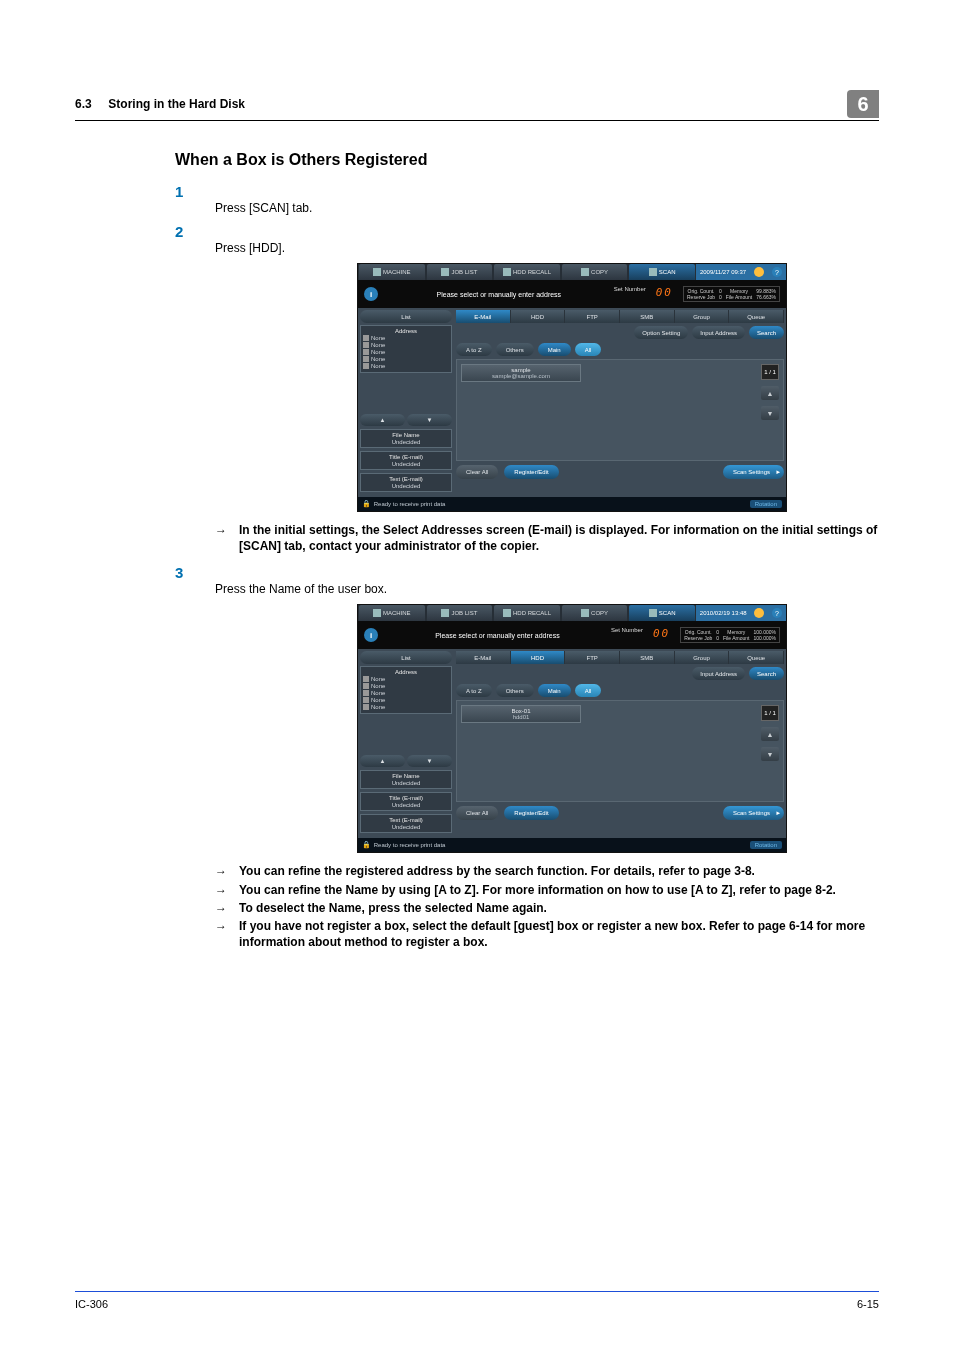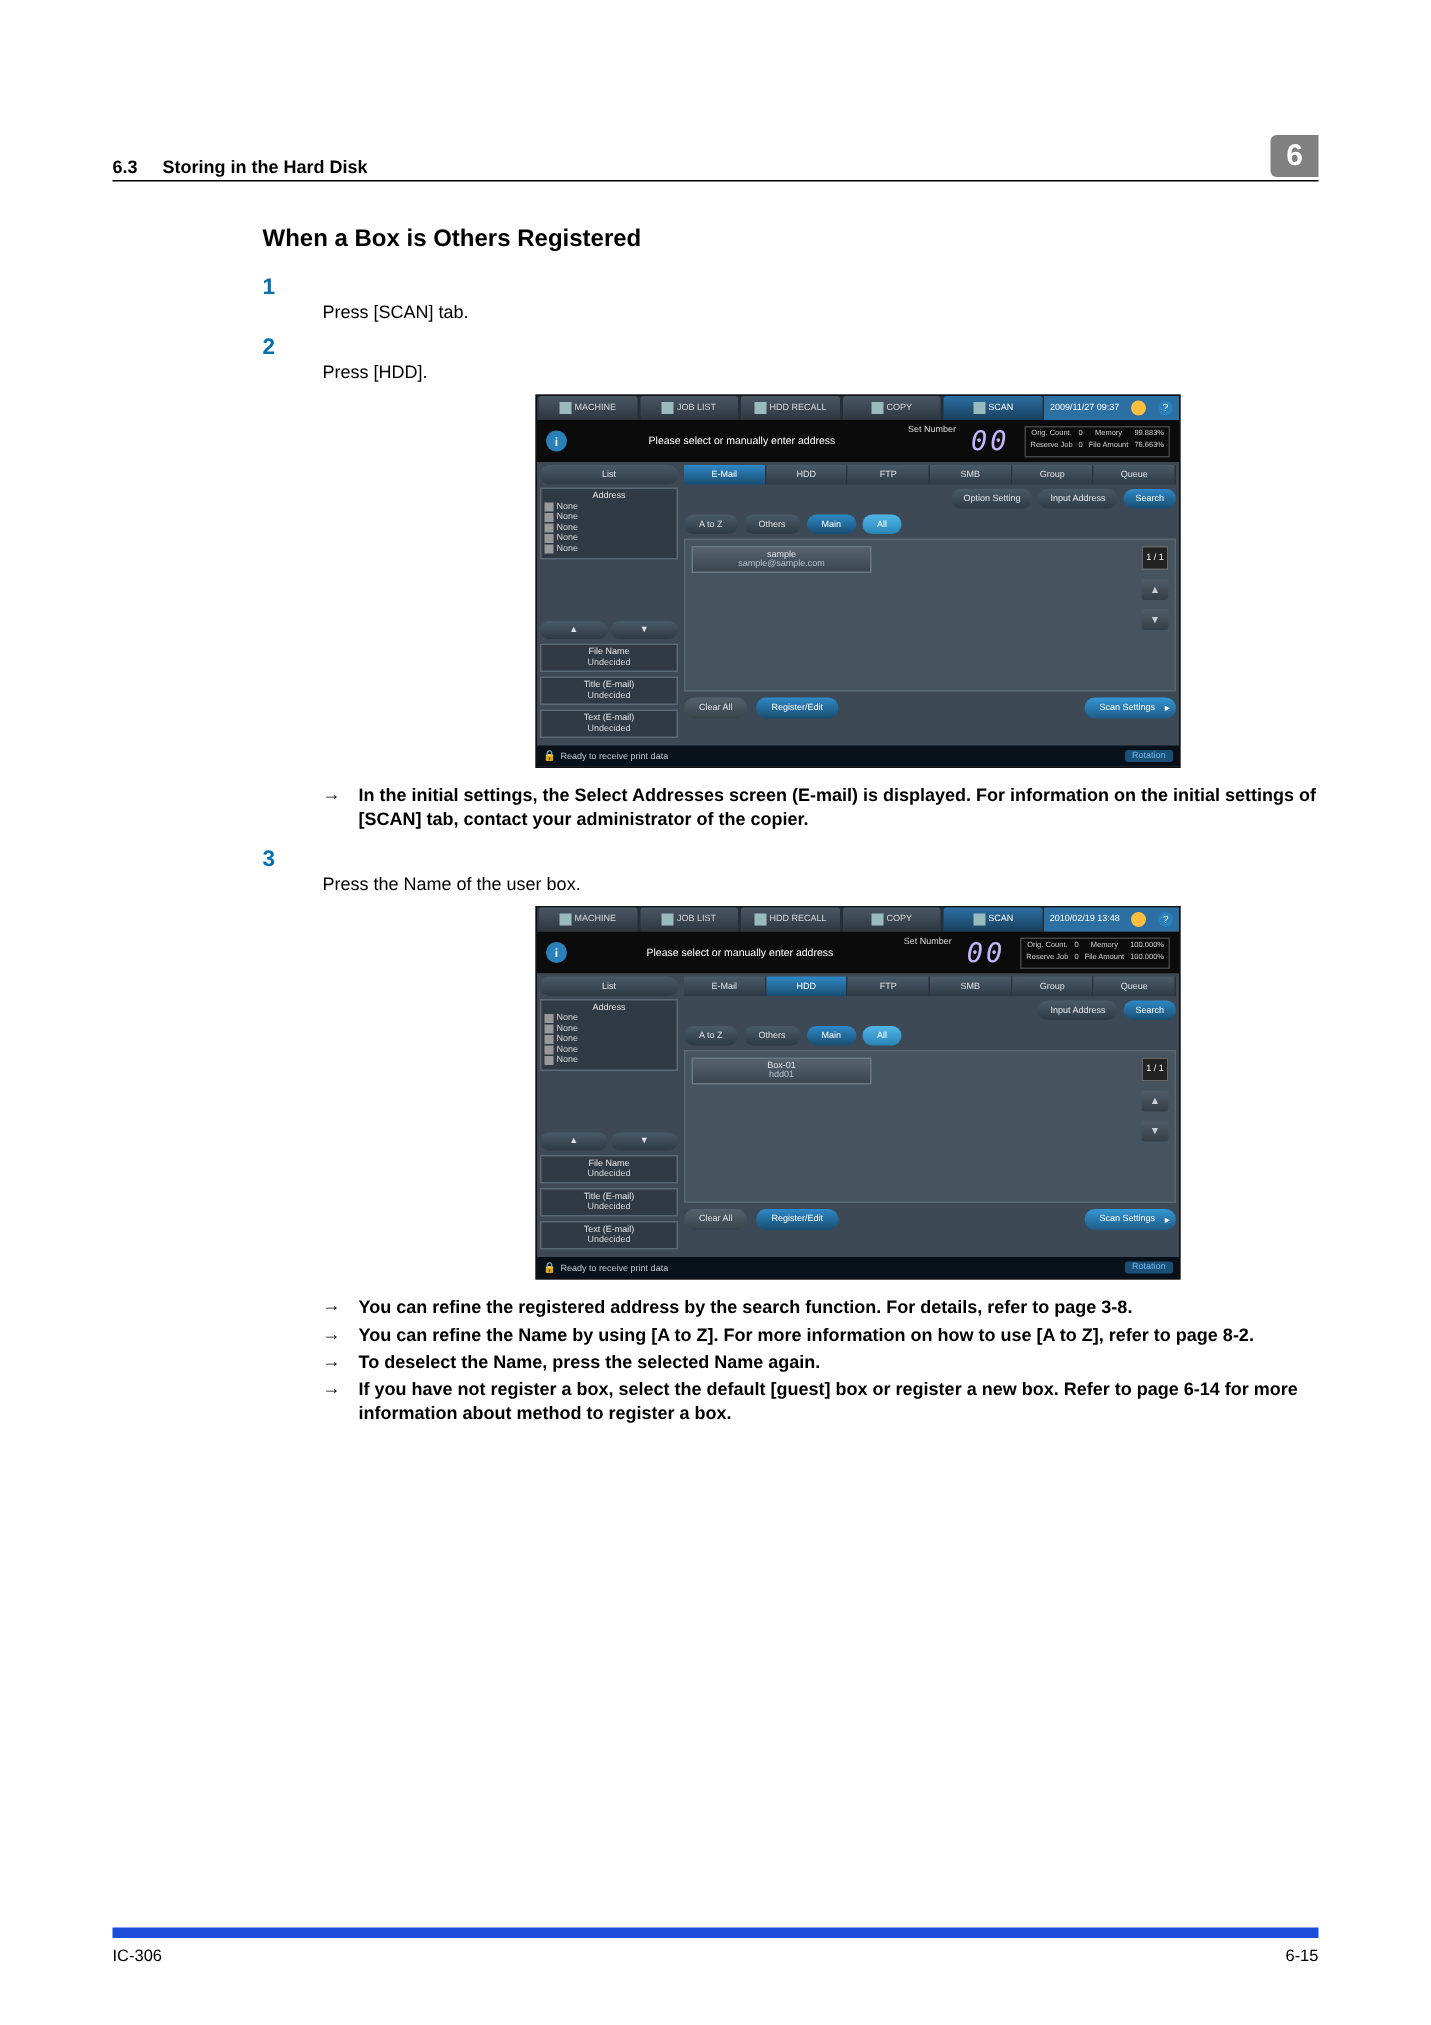--- a/index.html
+++ b/index.html
@@ -1,40 +1,40 @@
 <!DOCTYPE html>
 <html><head>
 <meta charset="utf-8">
 <style>
   * { box-sizing: border-box; margin: 0; padding: 0; }
   body { font-family: Arial, Helvetica, sans-serif; background: #fff; width: 954px; height: 1350px; position: relative; color: #000; }
   .page { padding: 90px 75px 40px 75px; }
   .hdrline { border-top: 1px solid #000; margin-top: 2px; }
-  .hdr { display: flex; align-items: flex-end; }
+  .hdr { display: flex; align-items: center; }
   .hdr-left { font-size: 12px; font-weight: bold; }
   .hdr-right { margin-left: auto; width: 32px; height: 28px; background: #808080; color: #fff; font-size: 20px; font-weight: bold; display:flex; align-items:center; justify-content:center; border-top-left-radius: 4px; border-bottom-left-radius: 4px; }
   .section-title { font-size: 16px; font-weight: bold; margin: 30px 0 14px 100px; }
   .step { display:flex; margin: 8px 0 8px 100px; }
   .stepnum { color:#0070b0; font-size: 15px; font-weight: bold; width: 40px; }
   .steptext { font-size: 12px; padding-top:2px;margin-top:16px;}
   .screenshot-wrap { text-align:center; margin: 4px 0 10px 190px;}
   .screenshot { width: 430px; border: 1px solid #111; background:#3d4a56; display:inline-block; position:relative; font-family: Arial; }
   .ss-tabs { display:flex; height:16px; background:#262e36;}
   .ss-tab { flex:1; margin:0 1px; background: linear-gradient(#4a5864,#2d3640); color:#d5d8db; font-size:6px; display:flex; align-items:center; justify-content:center; gap:2px; border-radius: 2px 2px 0 0;}
   .ss-tab.active { background: linear-gradient(#2b6fa3,#183f5d); color:#fff;}
   .ss-tab .ticon{ width:8px;height:8px; background:#9bb; display:inline-block;}
   .ss-time { width:90px; background:#2b6fa3; color:#fff; font-size:6px; display:flex;align-items:center; justify-content:space-around;}
   .ss-time .dot{width:10px;height:10px;border-radius:50%;background:#ffbe3d;}
   .ss-time .q{width:10px;height:10px;border-radius:50%;background:#2a80b9; color:#fff; font-size:7px; display:flex;align-items:center;justify-content:center;}
   .ss-info { display:flex; align-items:center; background:#0b0b0b; height:28px;}
   .ss-i-icon{ width:14px;height:14px;border-radius:50%; background:#2a80b9;color:#fff; font-size:8px; font-weight:bold; margin:0 6px; display:flex;align-items:center;justify-content:center;}
   .ss-info-text { color:#fff; font-size:7px; flex:1;}
   .ss-info-right { display:flex; gap:10px; margin-right:6px;}
   .ss-setnum { color:#ddd; font-size:6px;}
-  .ss-00 { color:#c4b5fd; font-family: monospace; font-size:18px; font-style:italic; letter-spacing:2px;}
+  .ss-00 { color:#f97316; font-family: monospace; font-size:11px; font-style:italic; letter-spacing:2px;}
   .ss-counts { font-size:5px; color:#ccc; border:1px solid #444; padding:1px 3px; display:grid; grid-template-columns: auto auto auto auto; gap:0 4px;}
   .ss-body { display:flex; padding:2px; background:#3d4a56; }
   .ss-side { width:92px; }
   .ss-main { flex:1; margin-left:4px;}
   .listbtn { height:13px; background: linear-gradient(#4a5b68,#2d3a44); border-radius:7px; color:#e4e7ea; font-size:6px; display:flex;align-items:center;justify-content:center; margin-bottom:2px;}
   .panel { background:#303a44; border:1px solid #5a6a76; padding:2px; font-size:6px; color:#cfd4da; margin-bottom:3px;}
   .panel .t { color:#e5e5e5; margin-bottom:1px;}
   .panel .r { display:flex; align-items:center; gap:2px; margin:1px 0;}
   .panel .sq{ width:6px;height:6px; background:#999; display:inline-block;}
   .arrows{display:flex; gap:2px; margin-top:2px;}
@@ -60,21 +60,21 @@
   .bbtn.reg{background:linear-gradient(#2f89c7,#184d70); color:#fff;}
   .bbtn.scan{background:linear-gradient(#3497d5,#1d5c86); color:#fff; margin-left:auto; padding-right:14px; position:relative;}
   .bbtn.scan::after{content:"▸"; position:absolute; right:4px; font-size:7px;}
   .statusbar{height:14px; background:#08111a; color:#bfc8d0; font-size:6px; display:flex; align-items:center; padding:0 4px; justify-content:space-between;}
   .statusbar .rot{background:#1a4f78; color:#6fb8e7; padding:1px 5px; border-radius:2px; font-size:6px;}
   .statusbar .lock{font-size:7px; margin-right:3px;}
   .bullet-block{ margin: 6px 0 10px 140px; font-size:12px; }
   .bl { display:flex; margin: 2px 0; }
   .bl .arw{ width:24px; font-weight:bold;}
   .bl .tx{ flex:1; line-height:1.35;font-weight:bold;}
-  .footer{ position:absolute; bottom:40px; left:75px; right:75px; border-top:7px solid #1d4ed8; padding-top:6px; display:flex; font-size:11px;}
+  .footer{ position:absolute; bottom:40px; left:75px; right:75px; border-top:1px solid #1d4ed8; padding-top:6px; display:flex; font-size:11px;}
   .footer .pg{margin-left:auto;}
 </style>
 </head>
 <body>
 
 <div class="page">
   <div class="hdr">
     <span class="hdr-left"><span>6.3</span>&nbsp;&nbsp;&nbsp;&nbsp;&nbsp;<span>Storing in the Hard Disk</span></span>
     <span class="hdr-right">6</span>
   </div>

